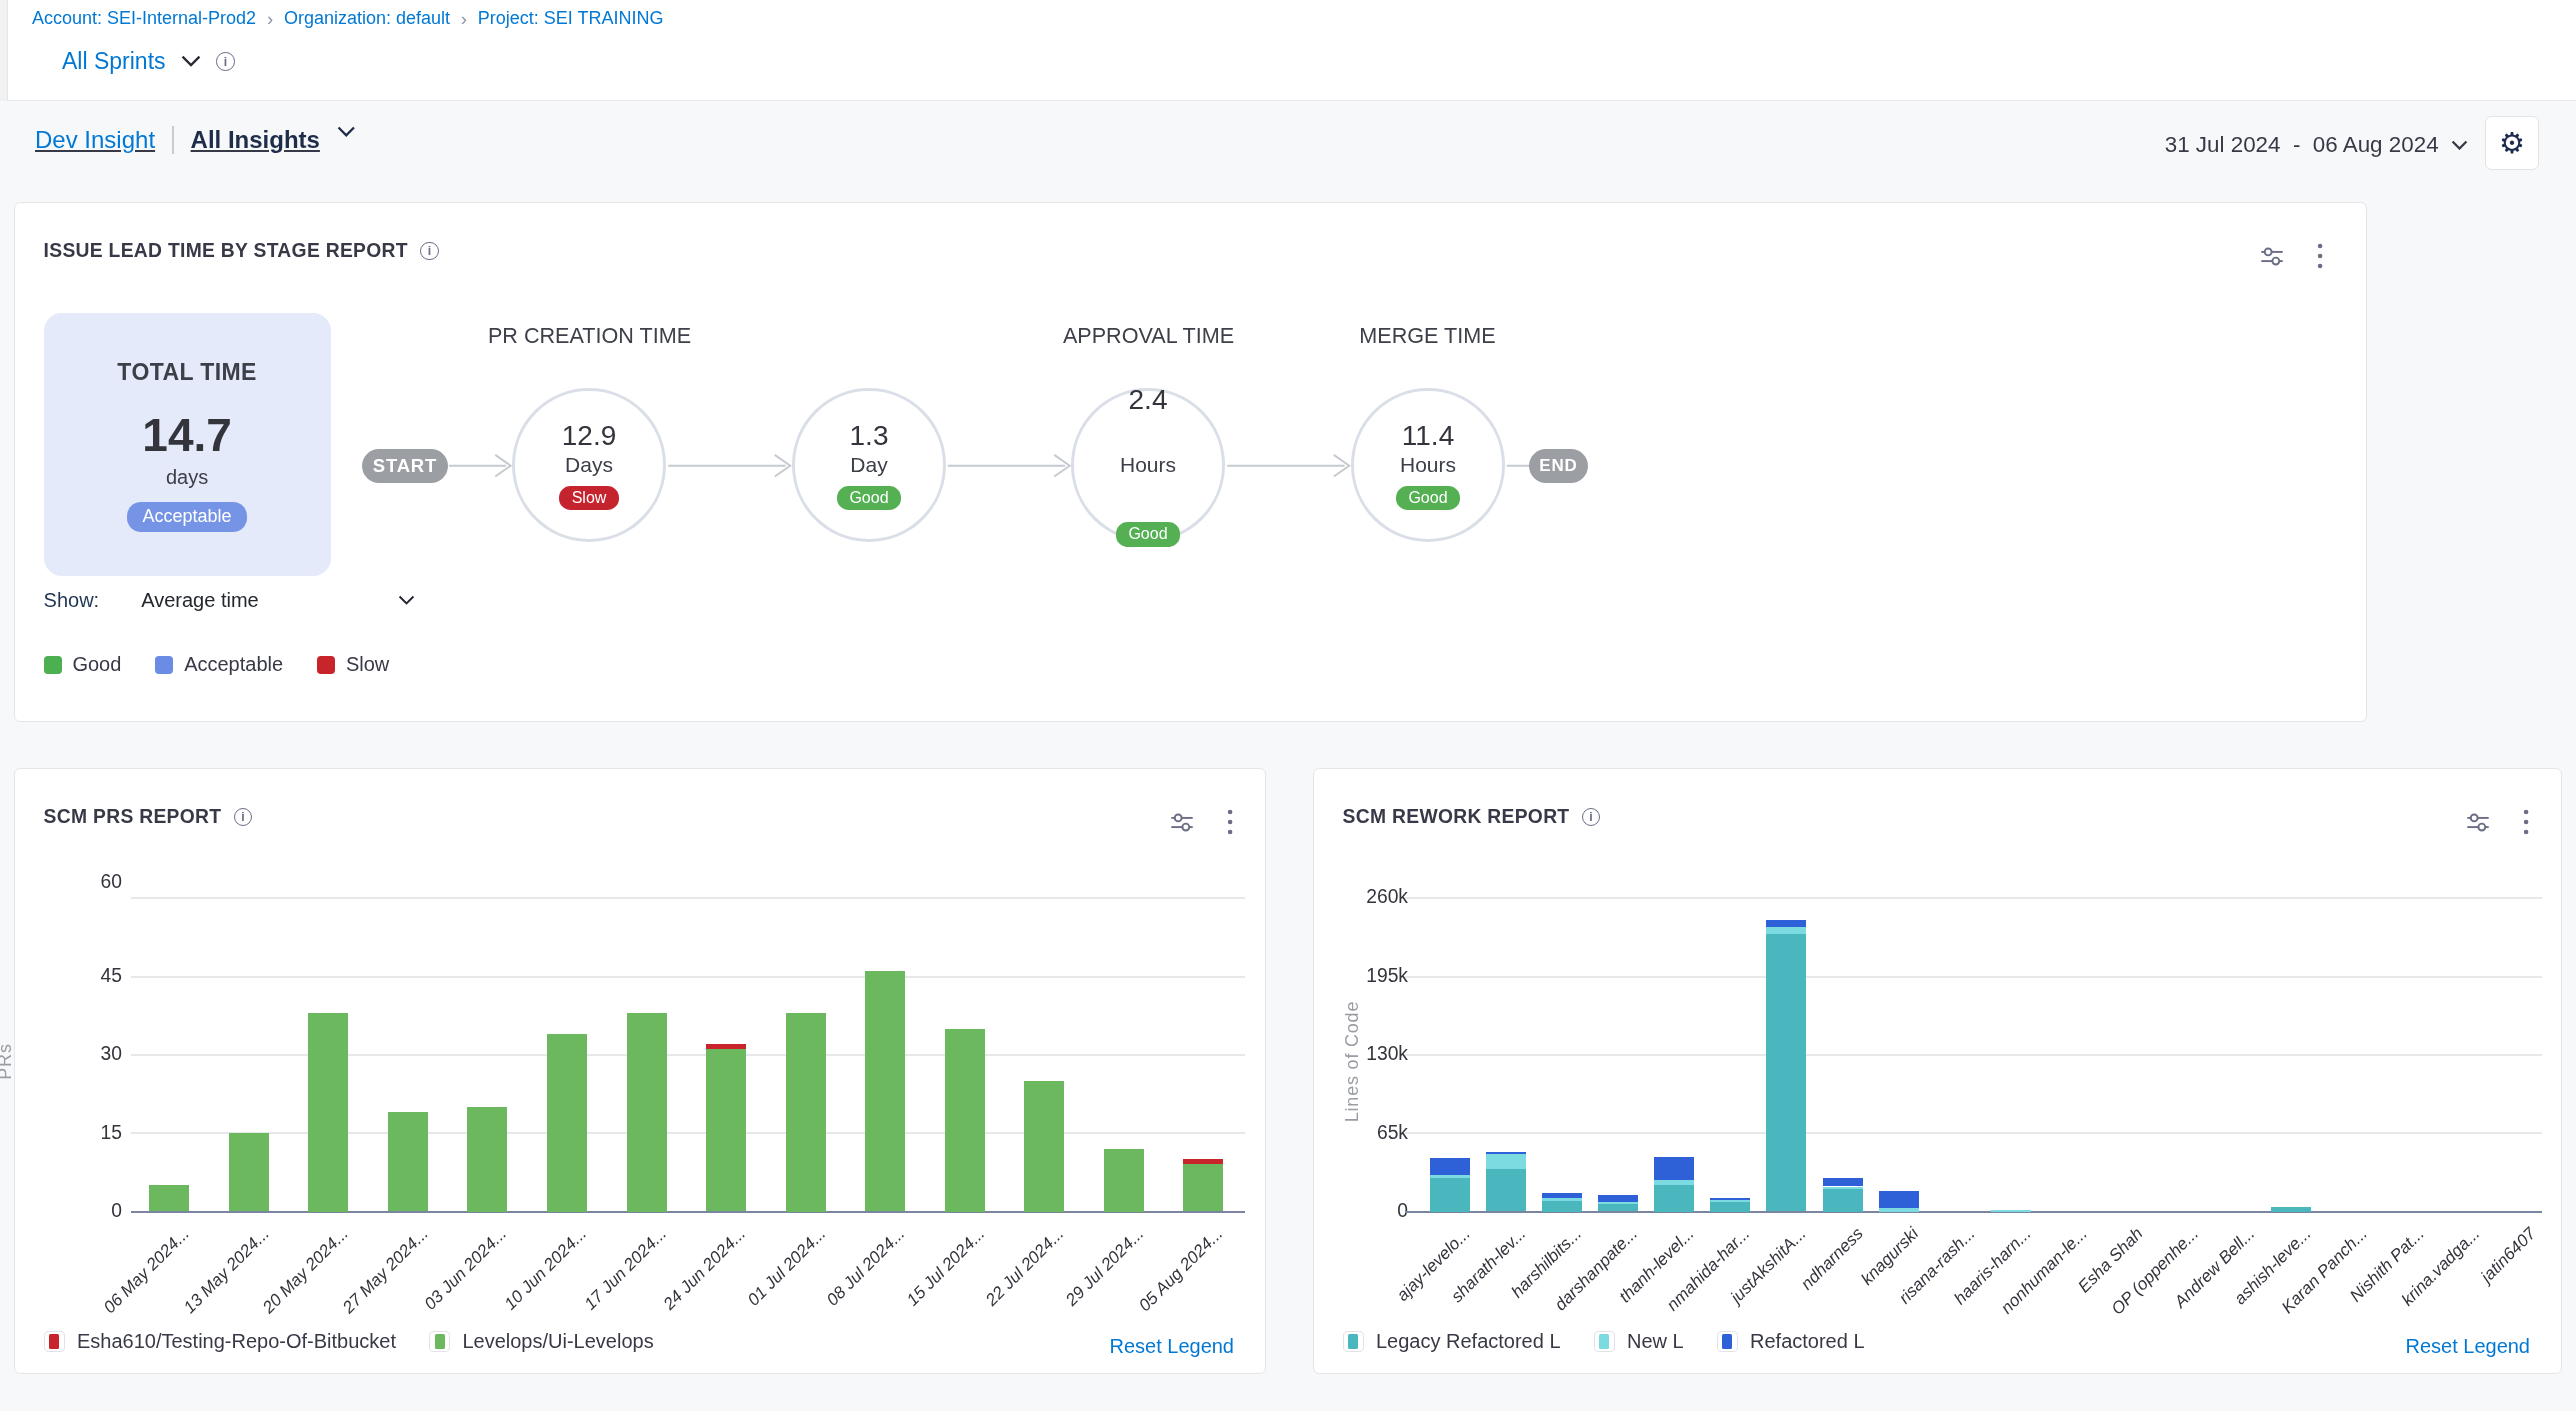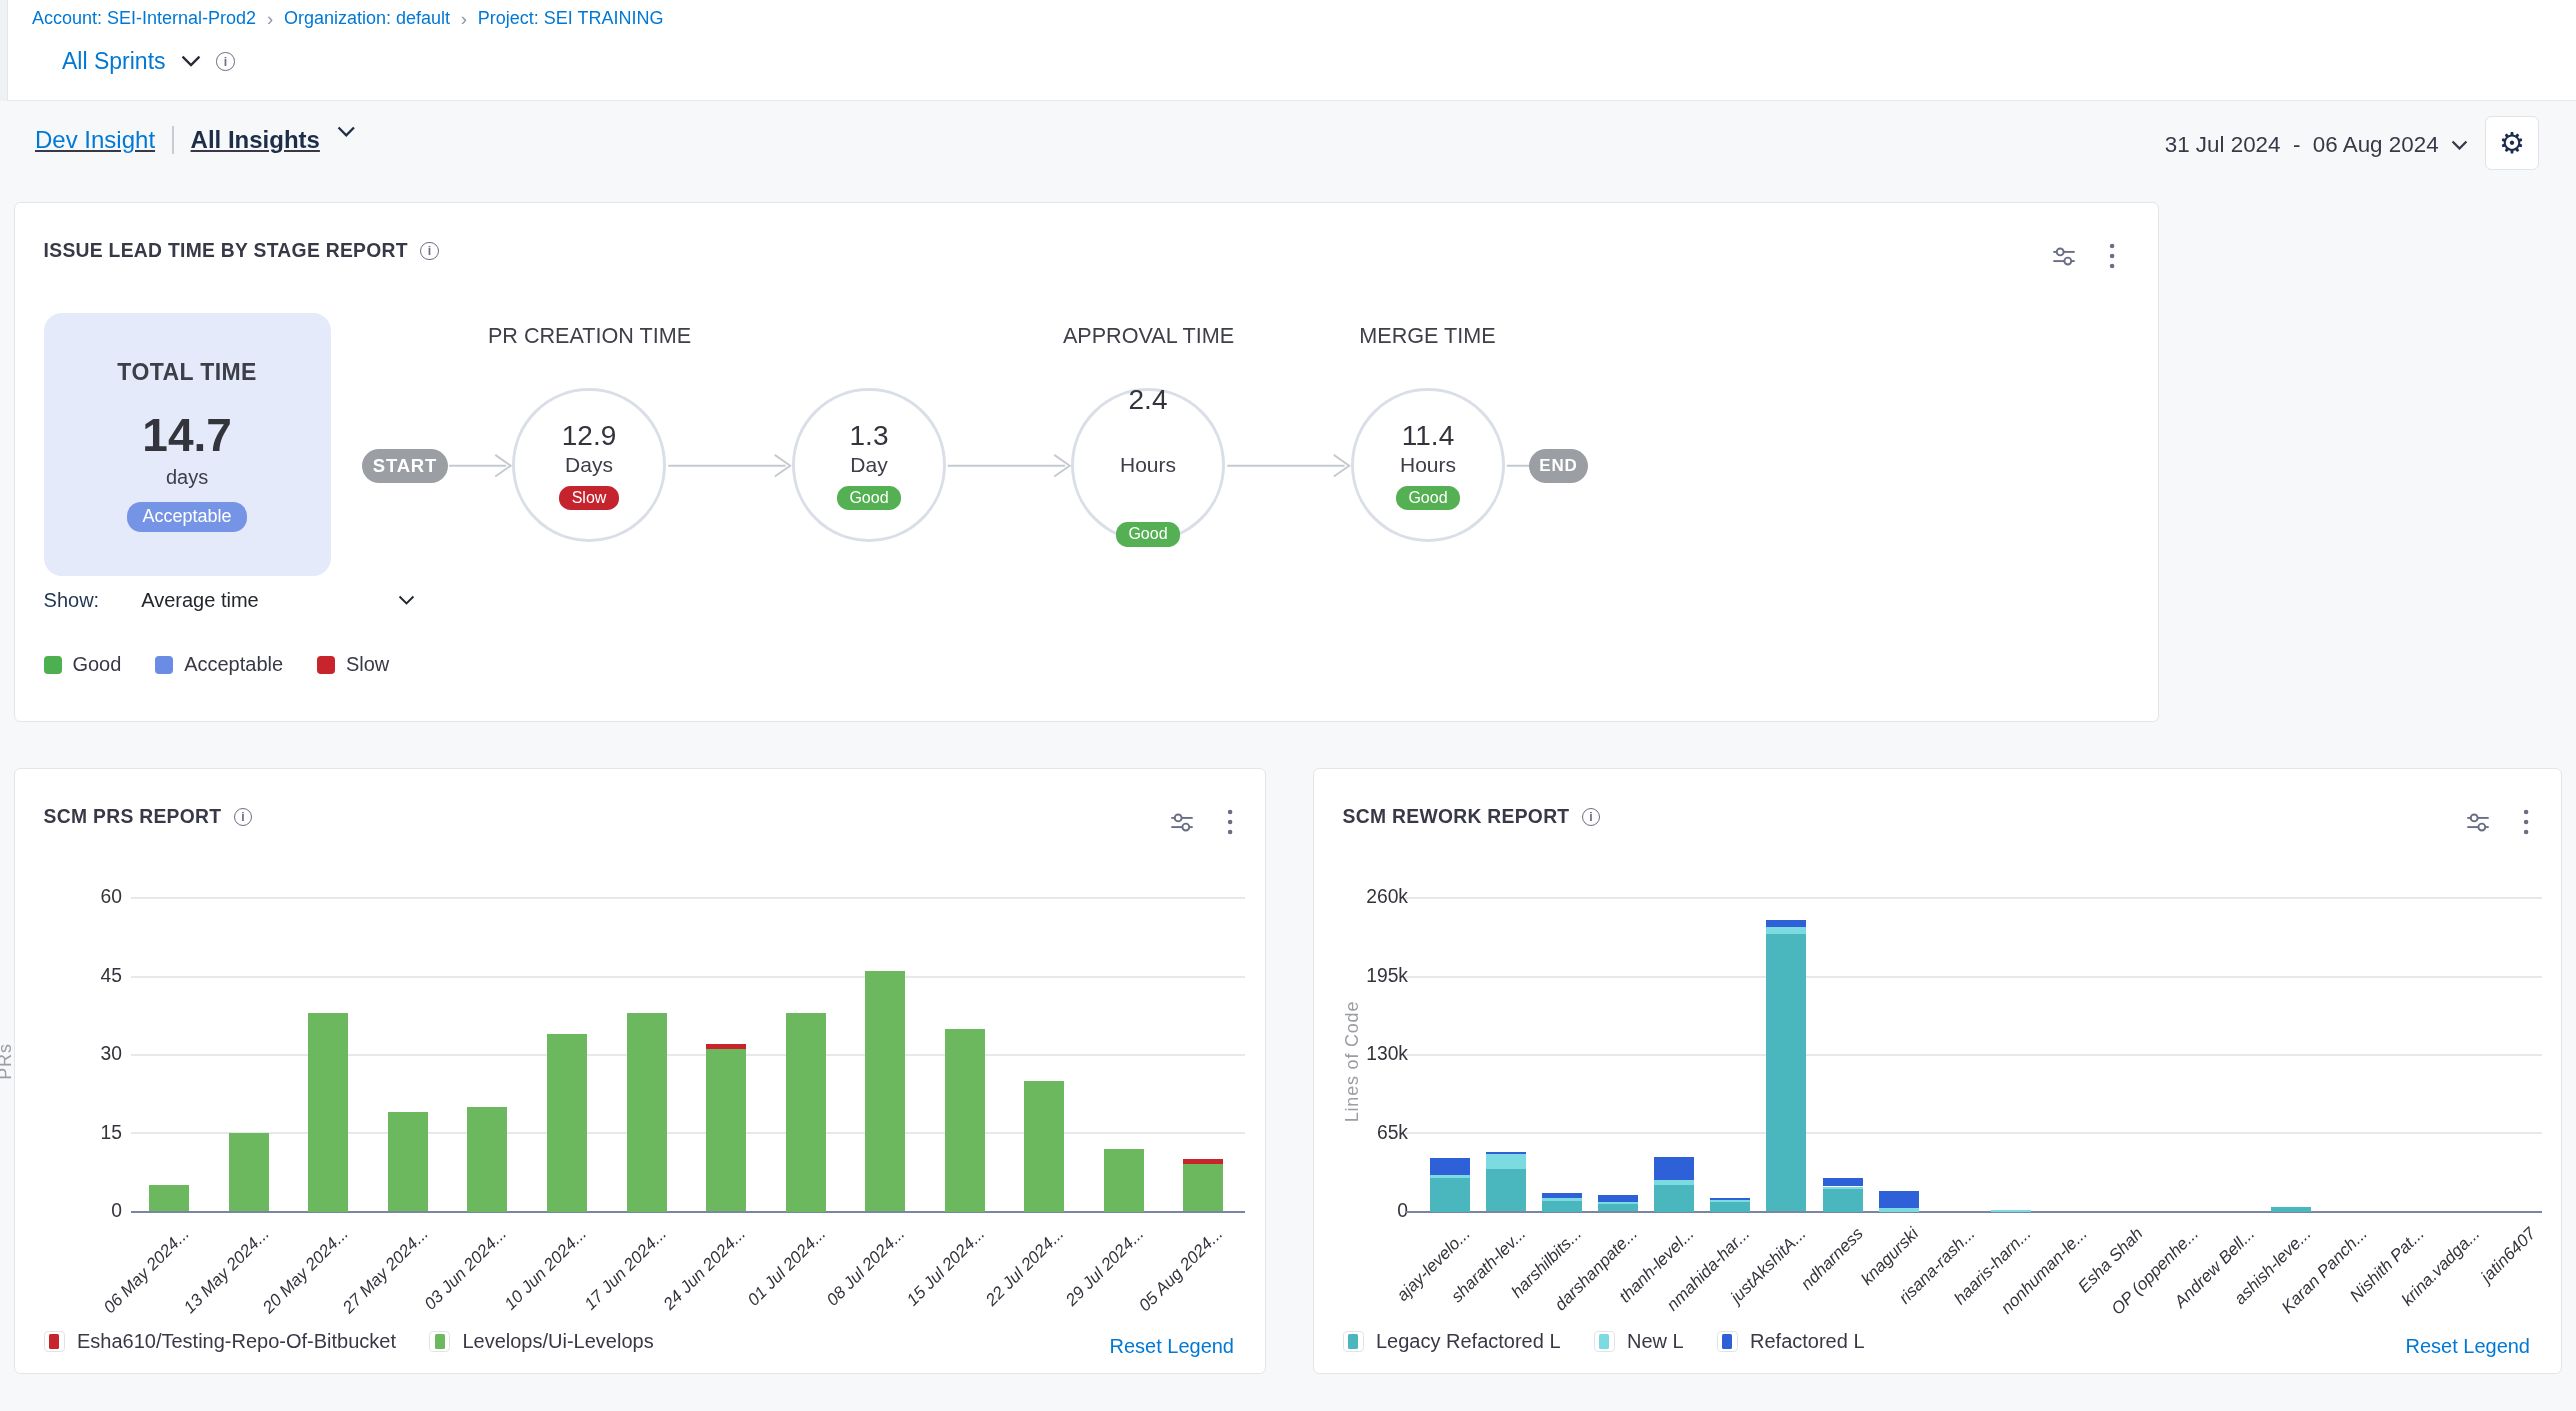--- a/index.html
+++ b/index.html
@@ -26,21 +26,21 @@
   .insight-divider { width:1.5px; height:28px; background:#C9CBD3; }
   .insight-subtitle { font-size:24px; color:#1E2D49; font-weight:600; }
   .date-row { position:absolute; right:108px; top:31px; display:flex; align-items:center; gap:12.4px; }
   .date-text { font-size:22.4px; color:#383946; white-space:pre; }
   .gear-btn { position:absolute; right:37px; top:15.4px; width:54px; height:54px; background:#fff;
               border:0.8px solid #E2E3E7; border-radius:6.2px; display:flex; align-items:center; justify-content:center;
               font-size:29px; color:#1D2B4F; cursor:pointer; }
 
   
   .panel { position:absolute; background:#FFFFFF; border:0.8px solid #E4E5E9; border-radius:6.2px; }
-  #panel-leadtime { left:14px; top:202px; width:2145px; height:520px; }
+  #panel-leadtime { left:14px; top:202px; width:2353px; height:520px; }
   #panel-prs      { left:14px; top:768px; width:1252px; height:606px; }
   #panel-rework   { left:1313px; top:768px; width:1249px; height:606px; }
   .panel-title-row { position:absolute; left:28.6px; top:37px; display:flex; align-items:center; gap:12.4px; }
   .panel-title { font-size:19.3px; font-weight:600; letter-spacing:0.3px; color:#383946; }
   .panel-icons { position:absolute; top:40px; display:flex; align-items:center; gap:32px; }
   #panel-leadtime .panel-icons { right:43px; }
   #panel-prs .panel-icons { right:32px; }
   #panel-rework .panel-icons { right:32px; }
 
   
@@ -243,21 +243,21 @@
   <div class="ylab" style="left:-28px; top:282px;">PRs</div>
   <div class="chart-area" id="prs-chart">
       <div class="ytick" style="left: 0px; top: 431px; width: 107px;">0</div>
       <div class="gridline" style="left: 116px; top: 363px; width: 1114px;"></div>
       <div class="ytick" style="left: 0px; top: 353px; width: 107px;">15</div>
       <div class="gridline" style="left: 116px; top: 285px; width: 1114px;"></div>
       <div class="ytick" style="left: 0px; top: 274px; width: 107px;">30</div>
       <div class="gridline" style="left: 116px; top: 207px; width: 1114px;"></div>
       <div class="ytick" style="left: 0px; top: 196px; width: 107px;">45</div>
       <div class="gridline" style="left: 116px; top: 128px; width: 1114px;"></div>
-      <div class="ytick" style="left: 0px; top: 117px; width: 107px;">60</div>
+      <div class="ytick" style="left: 0px; top: 102px; width: 107px;">60</div>
       <div class="baseline" style="left: 116px; top: 442px; width: 1114px;"></div>
       <div class="bar-seg" title="06 May 2024... — Levelops/Ui-Levelops: 5" style="left: 134px; top: 416px; width: 40px; height: 26px; background: rgb(108, 184, 95);"></div>
       <div class="xlabel" style="right: 1086px; top: 455px;">06 May 2024...</div>
       <div class="bar-seg" title="13 May 2024... — Levelops/Ui-Levelops: 15" style="left: 214px; top: 364px; width: 40px; height: 78px; background: rgb(108, 184, 95);"></div>
       <div class="xlabel" style="right: 1006px; top: 455px;">13 May 2024...</div>
       <div class="bar-seg" title="20 May 2024... — Levelops/Ui-Levelops: 38" style="left: 293px; top: 244px; width: 40px; height: 199px; background: rgb(108, 184, 95);"></div>
       <div class="xlabel" style="right: 927px; top: 455px;">20 May 2024...</div>
       <div class="bar-seg" title="27 May 2024... — Levelops/Ui-Levelops: 19" style="left: 373px; top: 343px; width: 40px; height: 99px; background: rgb(108, 184, 95);"></div>
       <div class="xlabel" style="right: 847px; top: 455px;">27 May 2024...</div>
       <div class="bar-seg" title="03 Jun 2024... — Levelops/Ui-Levelops: 20" style="left: 452px; top: 338px; width: 40px; height: 105px; background: rgb(108, 184, 95);"></div>

